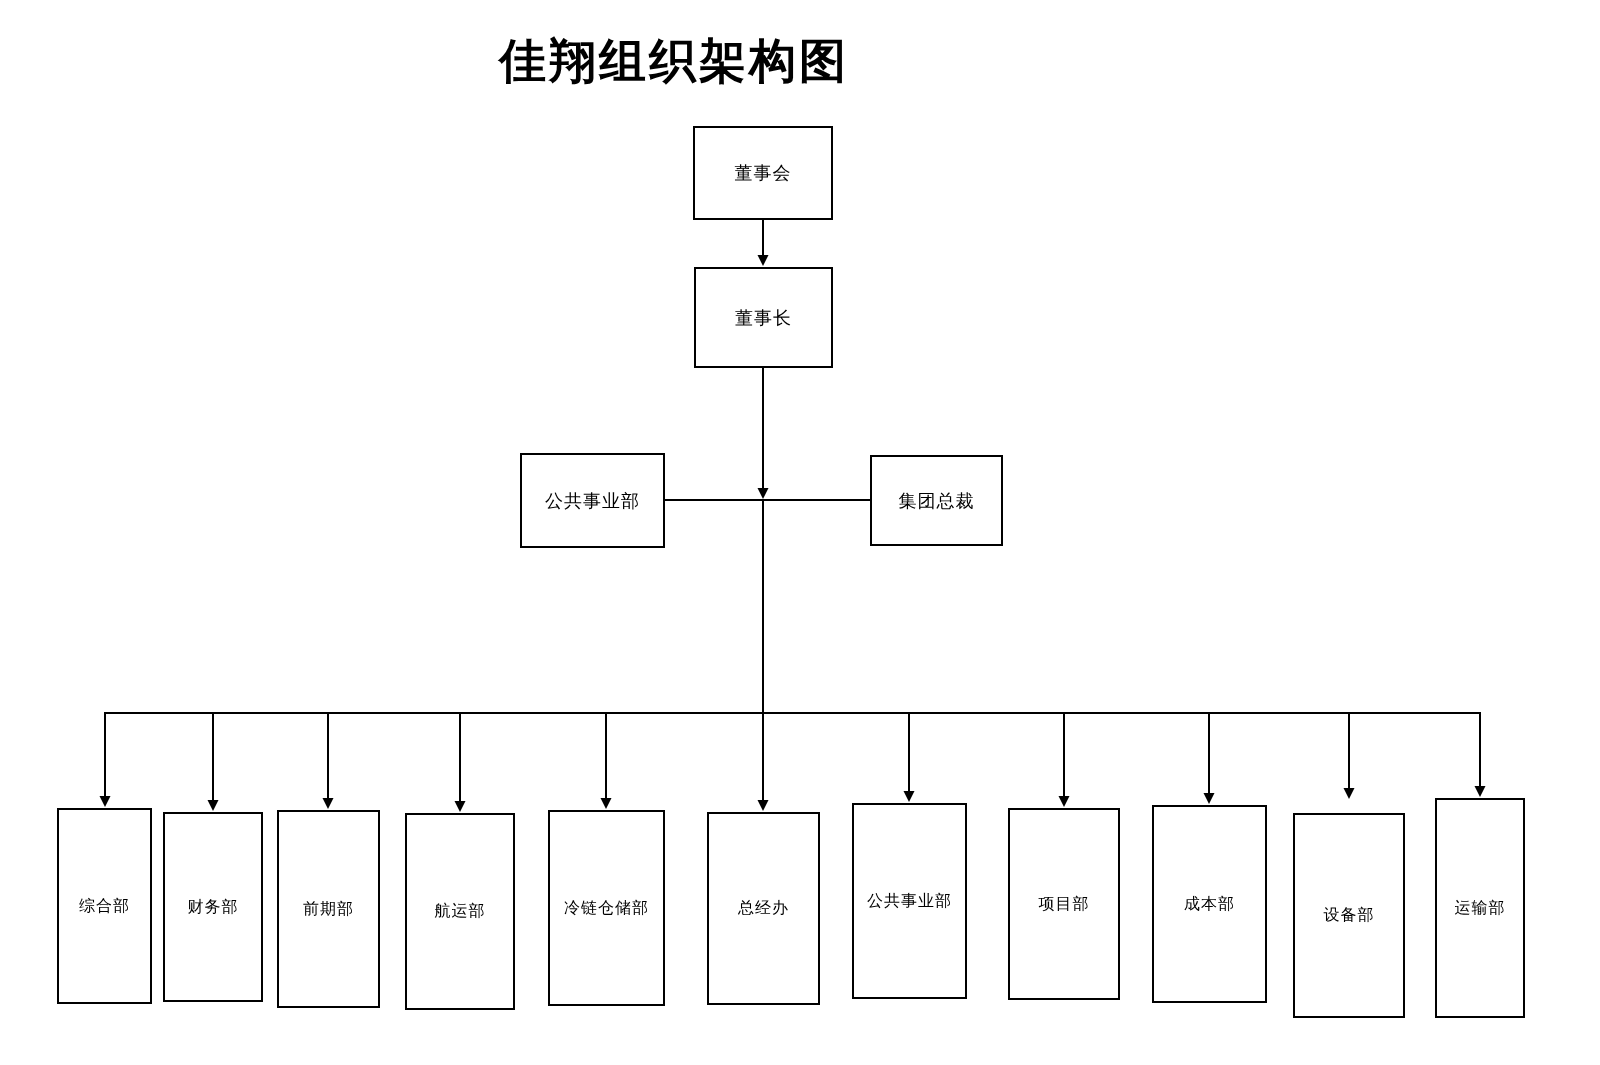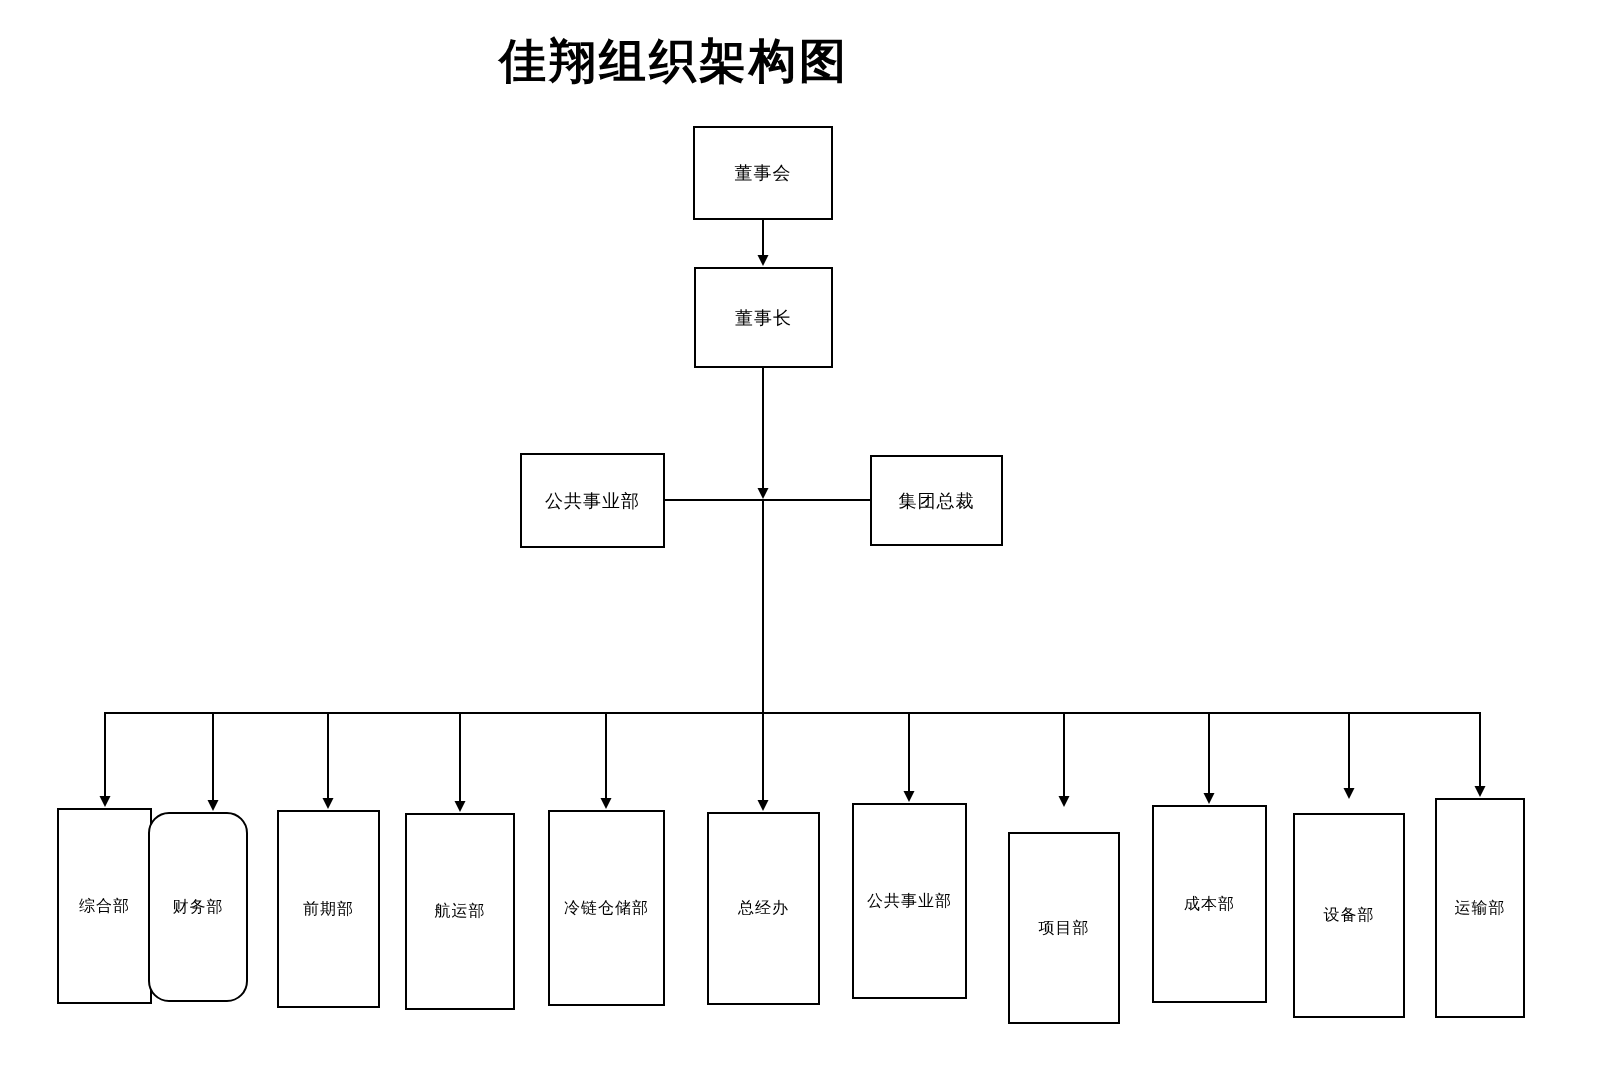--- a/index.html
+++ b/index.html
@@ -112,21 +112,21 @@
 </div>
 
 <div class="node" style="left:870px;top:455px;width:133px;height:91px;">
   <span>集团总裁</span>
 </div>
 
 <div class="node dept" style="left:57px;top:808px;width:95px;height:196px;">
   <span>综合部</span>
 </div>
 
-<div class="node dept" style="left:148px;top:812px;width:100px;height:190px;border-radius:21px;">
+<div class="node dept" style="left:163px;top:812px;width:100px;height:190px;">
   <span>财务部</span>
 </div>
 
 <div class="node dept" style="left:277px;top:810px;width:103px;height:198px;">
   <span>前期部</span>
 </div>
 
 <div class="node dept" style="left:405px;top:813px;width:110px;height:197px;">
   <span>航运部</span>
 </div>
@@ -136,21 +136,21 @@
 </div>
 
 <div class="node dept" style="left:707px;top:812px;width:113px;height:193px;">
   <span>总经办</span>
 </div>
 
 <div class="node dept" style="left:852px;top:803px;width:115px;height:196px;">
   <span>公共事业部</span>
 </div>
 
-<div class="node dept" style="left:1008px;top:808px;width:112px;height:192px;margin-top:24px;">
+<div class="node dept" style="left:1008px;top:808px;width:112px;height:192px;">
   <span>项目部</span>
 </div>
 
 <div class="node dept" style="left:1152px;top:805px;width:115px;height:198px;">
   <span>成本部</span>
 </div>
 
 <div class="node dept" style="left:1293px;top:813px;width:112px;height:205px;">
   <span>设备部</span>
 </div>

